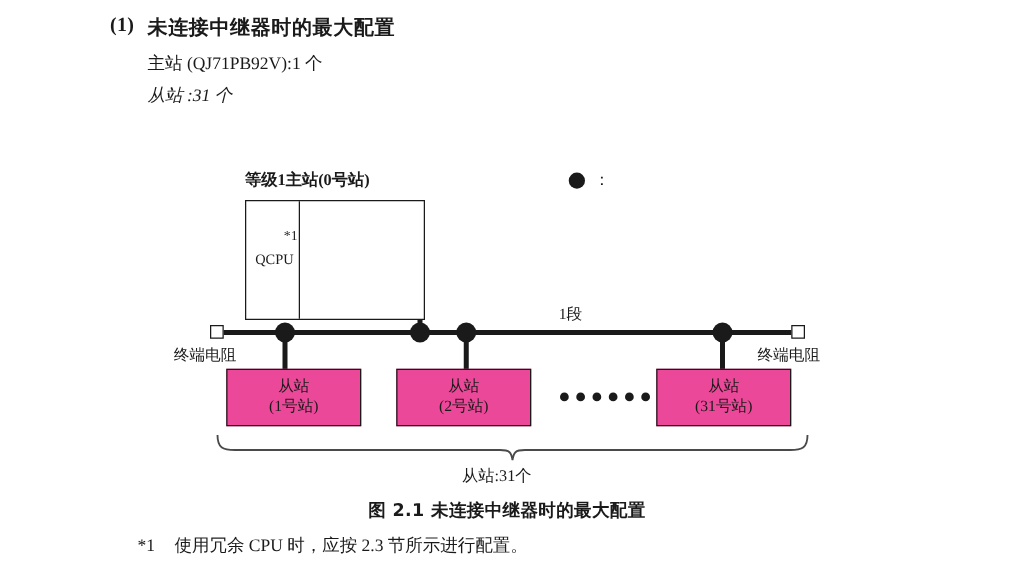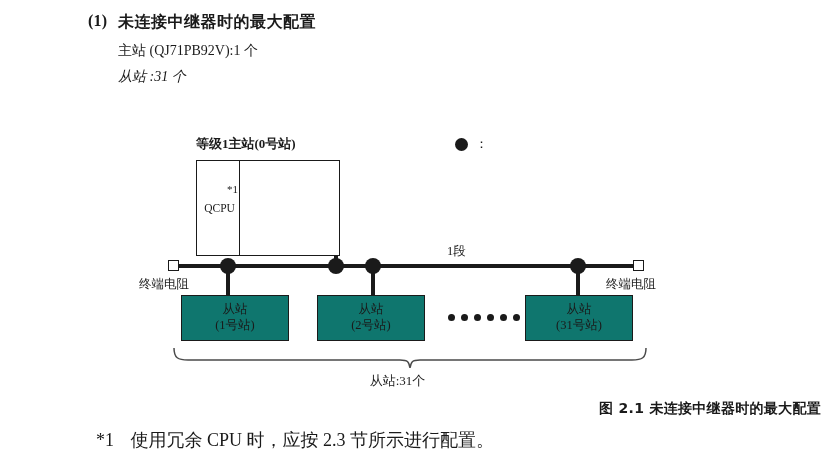--- a/index.html
+++ b/index.html
@@ -139,21 +139,21 @@
   #dot-1      { left: 220px; top: 258px; }
   #dot-master { left: 328px; top: 258px; }
   #dot-2      { left: 365px; top: 258px; }
   #dot-31     { left: 570px; top: 258px; }
 
   
   .slave-box {
     height: 46px;
     border: 1.4px solid #1a1a1a;
     box-sizing: border-box;
-    background: #0f766e;
+    background: #ec4899;
     display: flex;
     flex-direction: column;
     align-items: center;
     justify-content: center;
     font-size: 12.5px;
     line-height: 1.25;
   }
   #slave-1  { left: 181px; top: 295px; width: 108px; }
   #slave-2  { left: 317px; top: 295px; width: 108px; }
   #slave-31 { left: 525px; top: 295px; width: 108px; }
@@ -177,30 +177,30 @@
   #brace-label {
     left: 0; right: 0; top: 372px;
     text-align: center;
     font-size: 13px;
   }
   #brace-label span { margin-left: -26px; }
 
   
   #figure-caption {
     left: 0; right: 0; top: 400px;
-    text-align: right;
+    text-align: center;
     font-size: 14px;
     font-weight: bold;
     font-family: "DejaVu Sans", "Liberation Sans", sans-serif;
     letter-spacing: 0.3px;
   }
   #figure-caption span { margin-left: -10px; }
   #footnote {
-    left: 96px; top: 428px;
-    font-size: 18px;
+    left: 110px; top: 428px;
+    font-size: 14px;
   }
   #footnote .mark { margin-right: 12px; }
 </style>
 </head>
 <body>
 
 <div class="abs" id="heading-number">(1)</div>
 <div class="abs" id="heading-title">未连接中继器时的最大配置</div>
 <div class="abs" id="spec-master">主站 (QJ71PB92V):1 个</div>
 <div class="abs" id="spec-slave">从站 :31 个</div>

